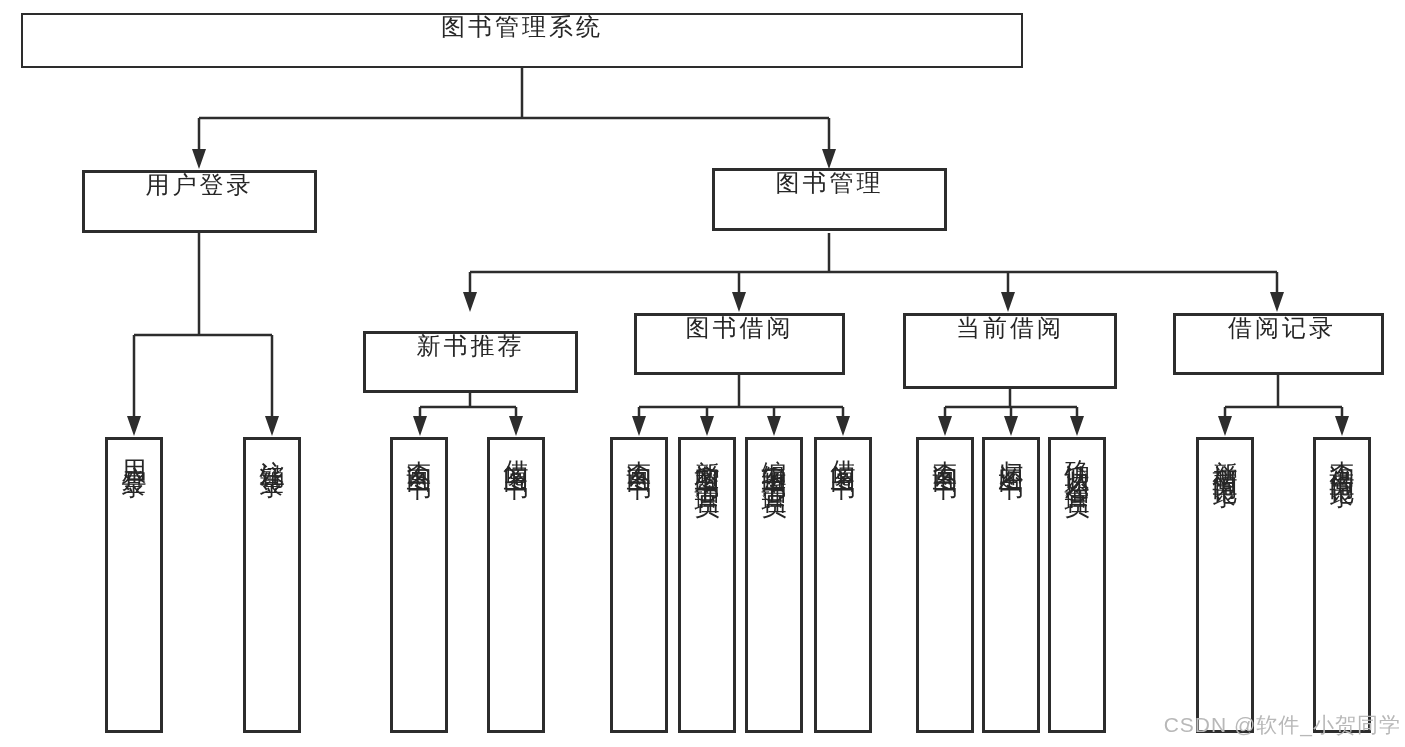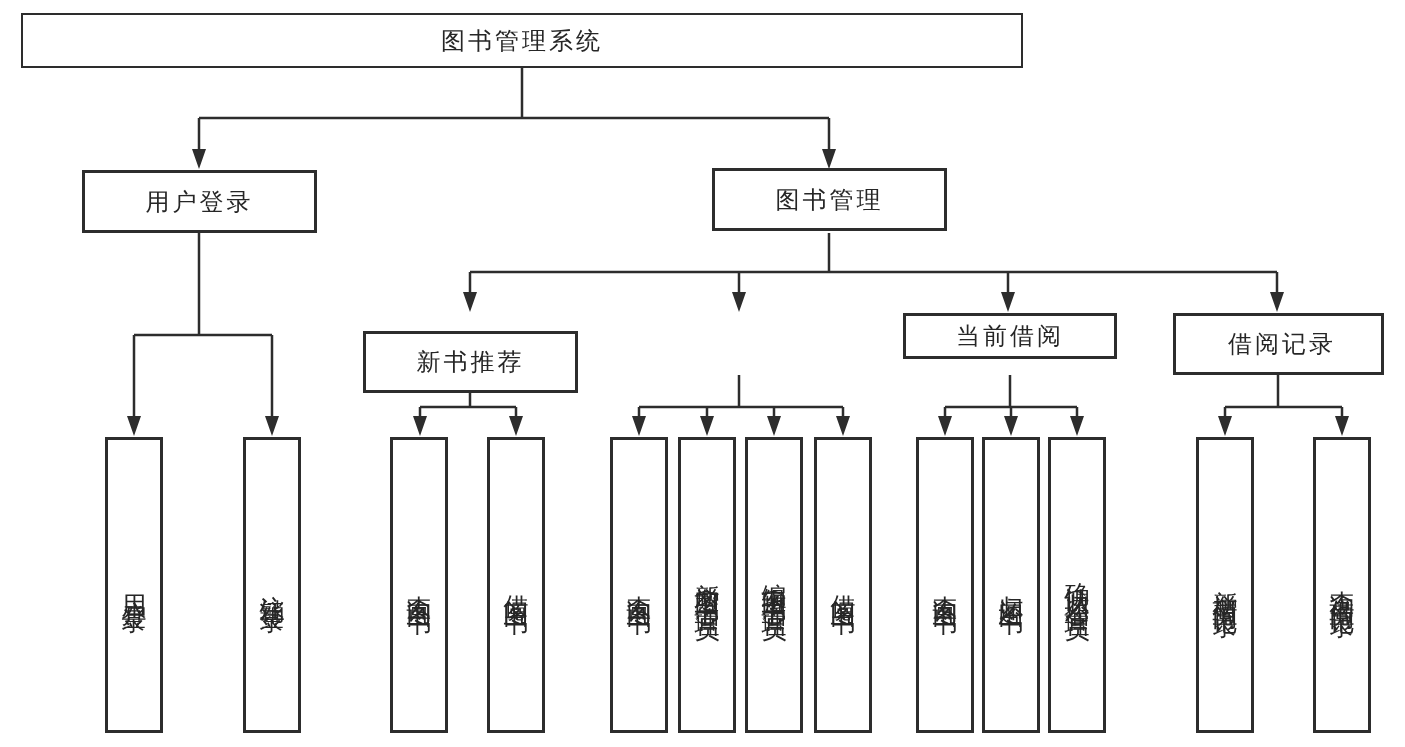--- a/index.html
+++ b/index.html
@@ -6,21 +6,21 @@
     --line:#2d2d2d; --border:#2d2d2d; --text:#262626; --bg:#ffffff; --wm:#b8b8b8;
   }
   html,body{margin:0;padding:0;background:var(--bg);}
   #canvas{
     position:relative; width:1405px; height:747px; background:var(--bg);
     font-family:"Liberation Sans", sans-serif; color:var(--text); overflow:hidden;
   }
   #connectors{position:absolute;left:0;top:0;width:1405px;height:747px;}
   .box{
     position:absolute; box-sizing:border-box; border:3px solid var(--border);
-    background:#fff; display:flex; align-items:center; justify-content:center;
+    background:#fff; display:flex; justify-content:center;
     z-index:2;
   }
   .box.thin{border-width:2.5px;}
   .h-label{
     font-size:24px; letter-spacing:3px; white-space:nowrap; line-height:1;
   }
   .v-label{
     writing-mode:vertical-rl; text-orientation:mixed;
     font-size:25px; letter-spacing:5px; line-height:1; white-space:nowrap;
   }
@@ -65,21 +65,24 @@
   <div class="box" style="left:82px;top:170px;width:235px;height:63px;">
     <span class="h-label">用户登录</span>
   </div>
   <div class="box" style="left:712px;top:168px;width:235px;height:63px;">
     <span class="h-label">图书管理</span>
   </div>
 
   <div class="box" style="left:363px;top:313px;width:215px;height:62px;margin-top:18px;">
     <span class="h-label">新书推荐</span>
   </div>
-  <div class="box" style="left:903px;top:313px;width:214px;height:46px;">
+  <div class="box" style="left:634px;top:313px;width:211px;height:62px;">
+    <span class="h-label">图书借阅</span>
+  </div>
+  <div class="box" style="left:903px;top:313px;width:214px;height:76px;">
     <span class="h-label">当前借阅</span>
   </div>
   <div class="box" style="left:1173px;top:313px;width:211px;height:62px;padding-left:7px;">
     <span class="h-label">借阅记录</span>
   </div>
 
   <div class="box" style="left:105px;top:437px;width:58px;height:296px;">
     <span class="v-label">用户登录</span>
   </div>
   <div class="box" style="left:243px;top:437px;width:58px;height:296px;">
@@ -116,14 +119,15 @@
     <span class="v-label">确认归还（管理员）</span>
   </div>
 
   <div class="box" style="left:1196px;top:437px;width:58px;height:296px;">
     <span class="v-label">新增借阅记录</span>
   </div>
   <div class="box" style="left:1313px;top:437px;width:58px;height:296px;">
     <span class="v-label">查询借阅记录</span>
   </div>
 
+  <div id="watermark">CSDN @软件_小贺同学</div>
 
 </div>
 
 </body></html>

